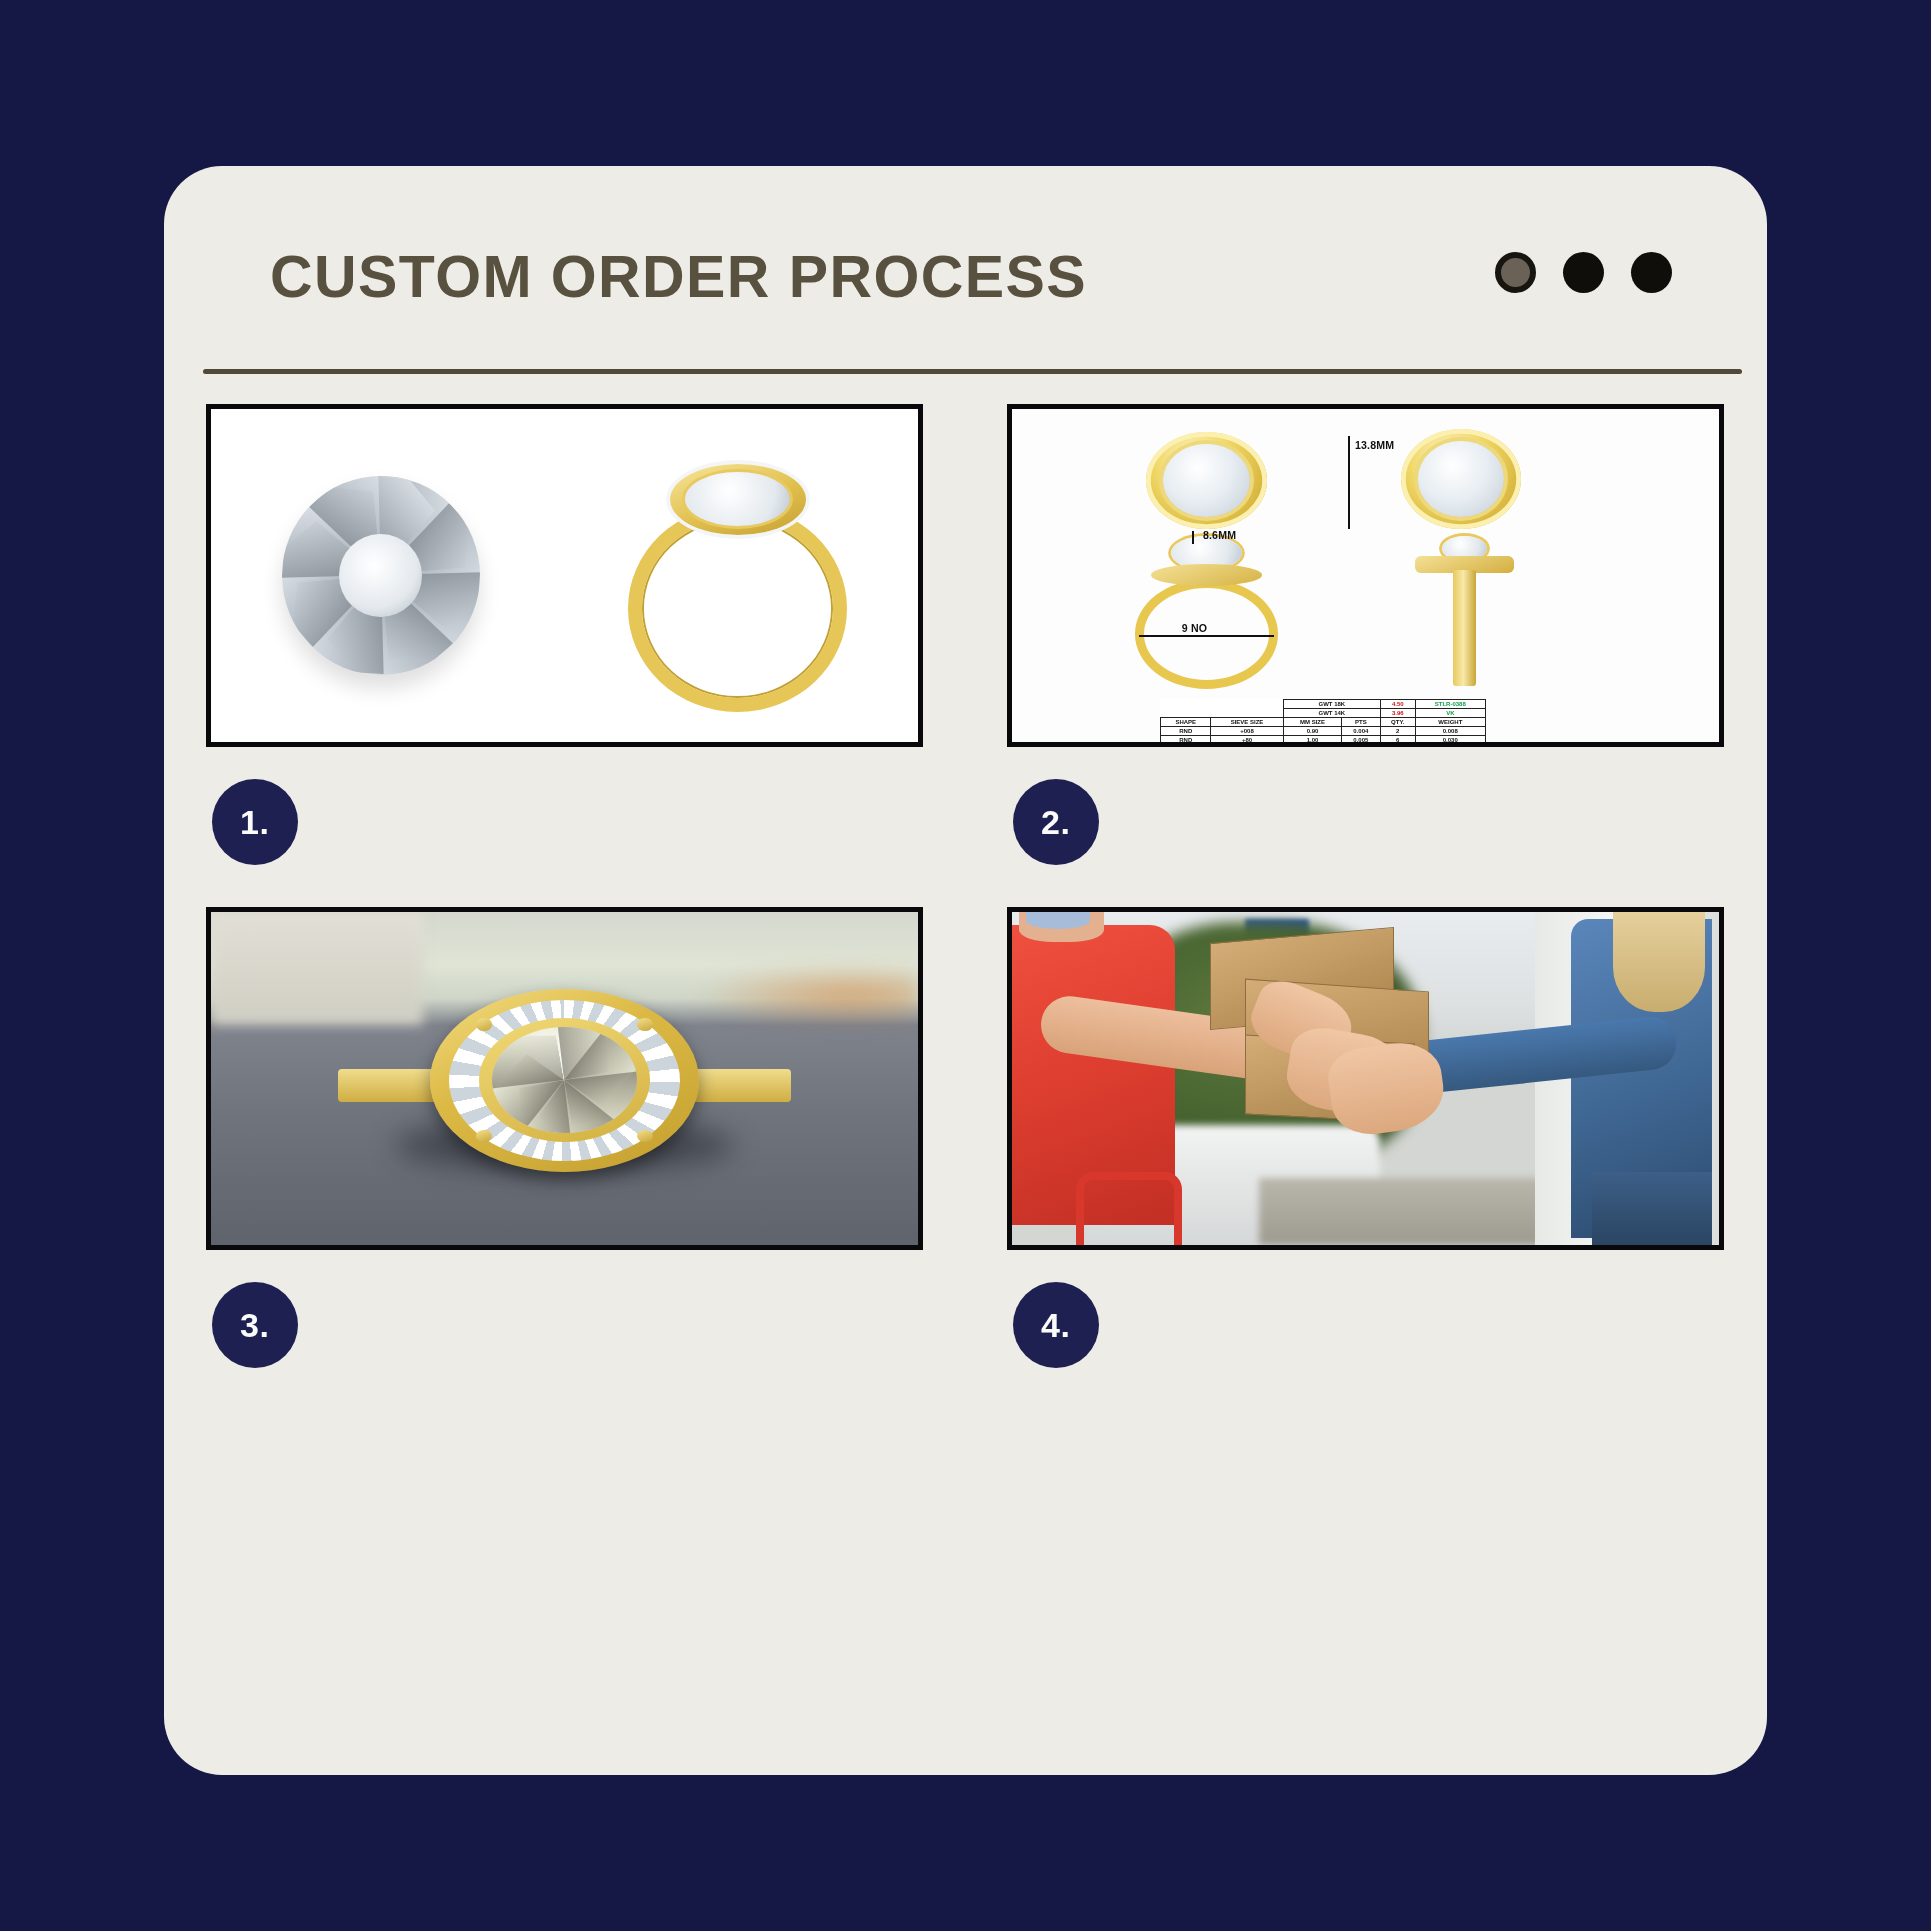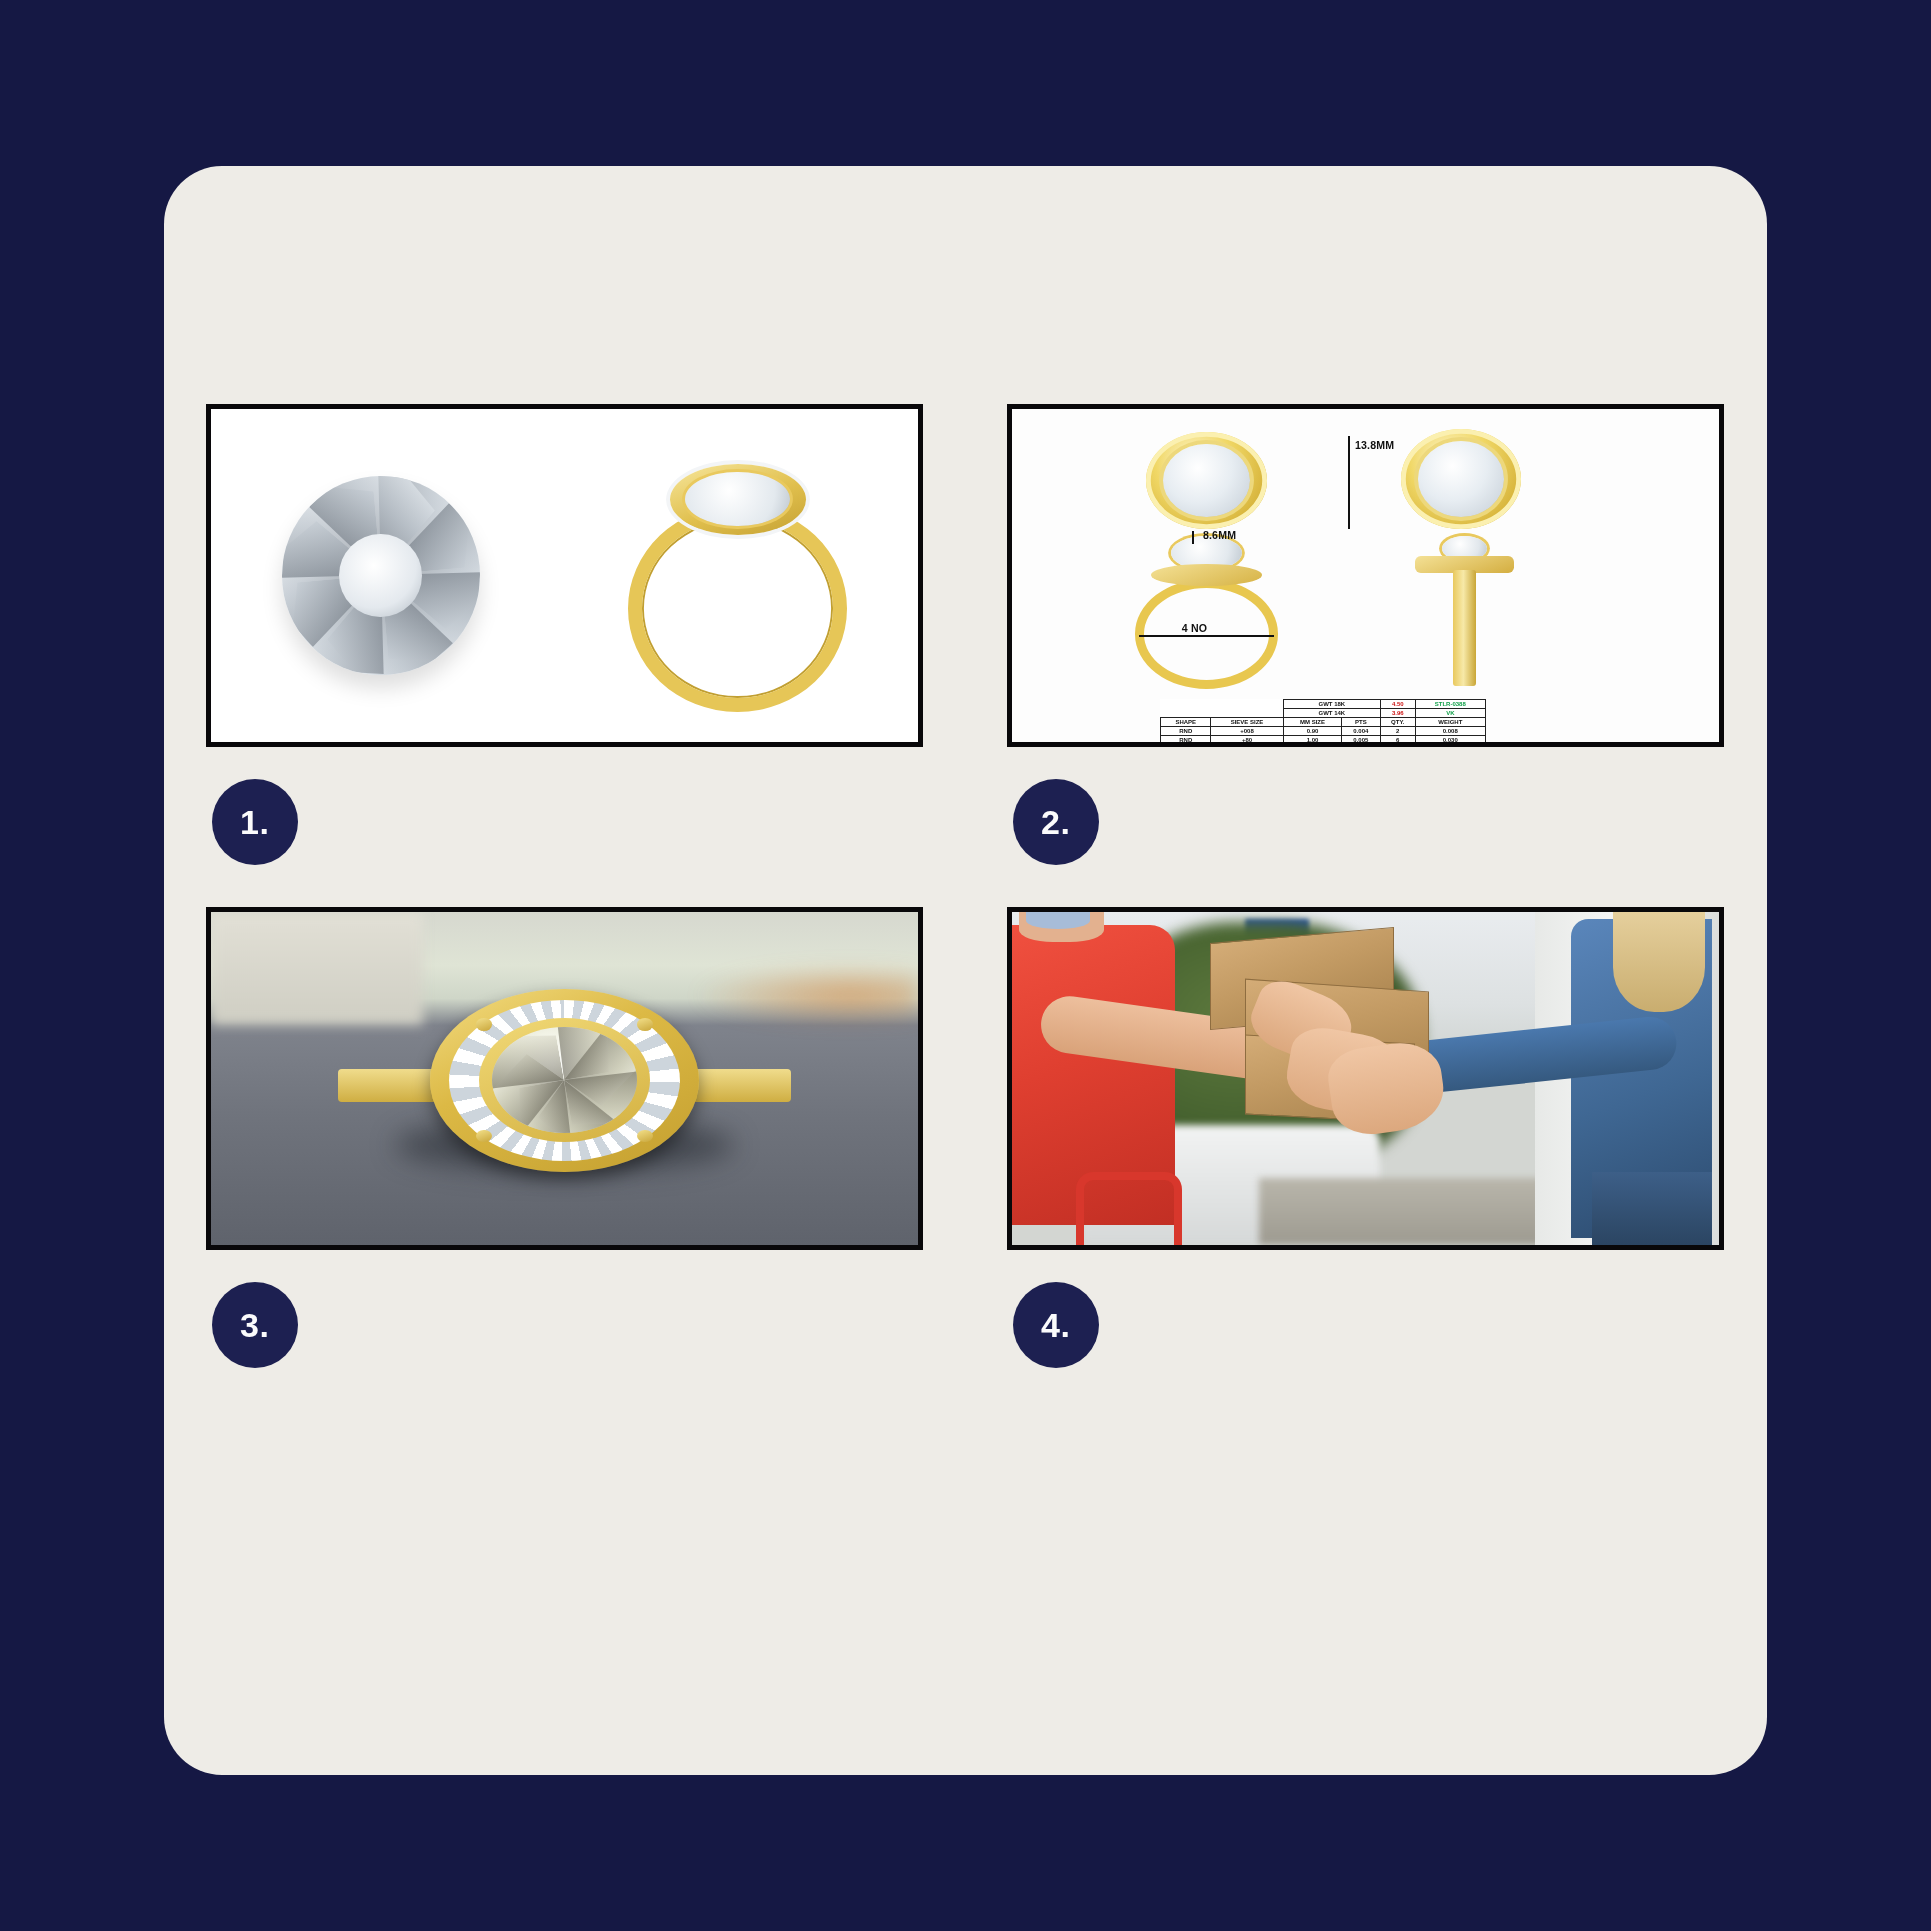--- a/index.html
+++ b/index.html
@@ -426,20 +426,31 @@
     border-bottom:none;
     border-radius:17.4px 17.4px 0 0;
     background:transparent;
   }
 </style>
 </head>
 <body>
 
 <div id="card">
 
+  <div id="header">
+    <div id="page-title">CUSTOM ORDER PROCESS</div>
+
+    <div id="window-dots">
+      <span class="dot ringed"></span>
+      <span class="dot solid"></span>
+      <span class="dot solid"></span>
+    </div>
+
+    <div id="header-divider"></div>
+  </div>
 
   <div id="steps">
 
     <div class="step-row">
 
       <div class="step left">
         <div class="thumb ill1">
           <div class="gem-big">
             <div class="facet" style="transform:rotate(-95deg)"></div>
             <div class="facet" style="transform:rotate(-50deg)"></div>
@@ -483,21 +494,21 @@
                         background:radial-gradient(circle at 40% 32%,#fff,#e3e9ee 60%,#bdc6ce);
                         box-shadow:0 0 0 2.9px #e9c95e;"></div>
             <div style="position:absolute; left:16%; top:18%; width:68%; height:14%; border-radius:50%;
                         background:linear-gradient(160deg,#f4e196,#d6b244);"></div>
           </div>
 
           <div class="cad-dim-line" style="left:25.5%; top:36.5%; width:1.9px; height:4%;"></div>
           <div class="cad-label" style="left:27%; top:36%;text-align:center;">8.6MM</div>
 
           <div class="cad-dim-line" style="left:18%; top:68%; width:19%; height:1.9px;"></div>
-          <div class="cad-label" style="left:24%; top:64%;">4 NO</div>
+          <div class="cad-label" style="left:24%; top:64%;">9 NO</div>
 
           <div class="cad-view" style="left:56%; top:38%; width:16%; height:47%;">
             <div style="position:absolute; left:30%; top:0; width:40%; height:16%; border-radius:50%;
                         background:radial-gradient(circle at 40% 32%,#fff,#e1e7ec 60%,#bac3cb);
                         box-shadow:0 0 0 2.9px #e9c95e;"></div>
             <div style="position:absolute; left:6%; top:13%; width:88%; height:11%; border-radius:5.8px;
                         background:linear-gradient(160deg,#f4e196,#d4ae40);"></div>
             <div style="position:absolute; left:40%; top:22%; width:20%; height:74%;
                         background:linear-gradient(90deg,#e9c95e,#f7e9a8 45%,#c9a637);
                         border-radius:2.9px;"></div>

